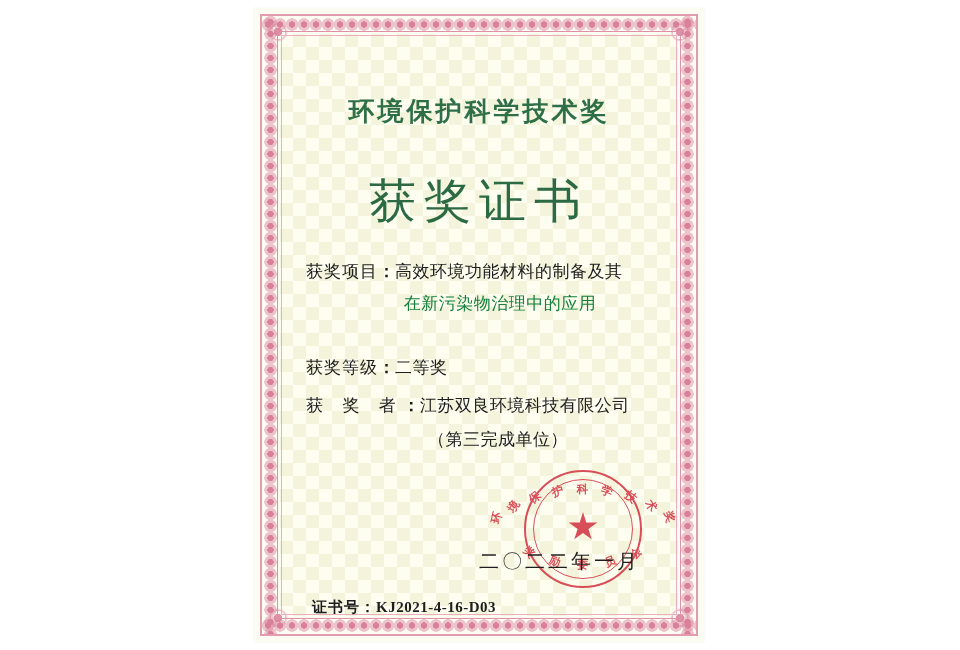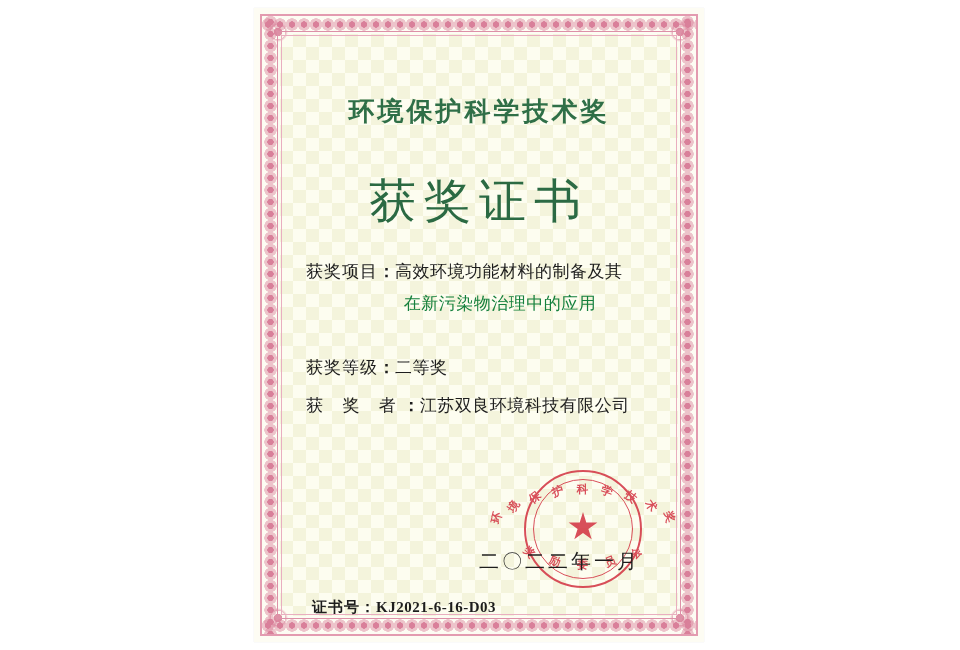--- a/index.html
+++ b/index.html
@@ -318,29 +318,30 @@
         <span class="field-label">获奖等级</span>
         <span class="field-colon">：</span>
         <span class="field-value">二等奖</span>
       </div>
 
       <div class="field" id="field-recipient">
         <span class="field-label spaced">获 奖 者</span>
         <span class="field-colon">：</span>
         <span class="field-value">江苏双良环境科技有限公司</span>
       </div>
+      <div id="recipient-line2">（第三完成单位）</div>
 
       <div id="seal">
         <div id="seal-inner-ring"></div>
         <div id="seal-arc-top"><span class="arc-ch" style="transform: rotate(-75deg);">环</span><span class="arc-ch" style="transform: rotate(-56.25deg);">境</span><span class="arc-ch" style="transform: rotate(-37.5deg);">保</span><span class="arc-ch" style="transform: rotate(-18.75deg);">护</span><span class="arc-ch" style="transform: rotate(0deg);">科</span><span class="arc-ch" style="transform: rotate(18.75deg);">学</span><span class="arc-ch" style="transform: rotate(37.5deg);">技</span><span class="arc-ch" style="transform: rotate(56.25deg);">术</span><span class="arc-ch" style="transform: rotate(75deg);">奖</span></div>
         <div id="seal-star"></div>
         <div id="seal-arc-bottom" style="transform: none;"><span class="arc-ch" style="transform-origin: 50% -230%; transform: rotate(44deg);">奖</span><span class="arc-ch" style="transform-origin: 50% -230%; transform: rotate(22deg);">励</span><span class="arc-ch" style="transform-origin: 50% -230%; transform: rotate(0deg);">委</span><span class="arc-ch" style="transform-origin: 50% -230%; transform: rotate(-22deg);">员</span><span class="arc-ch" style="transform-origin: 50% -230%; transform: rotate(-44deg);">会</span></div>
       </div>
 
       <div id="date-line">二〇二二年一月</div>
 
       <div id="cert-no">
-        <span class="label">证书号</span><span class="label">：</span><span class="value">KJ2021-6-16-D03</span>
+        <span class="label">证书号</span><span class="label">：</span><span class="value">KJ2021-4-16-D03</span>
       </div>
 
     </div>
   </div>
 </div>
 
 </body></html>

